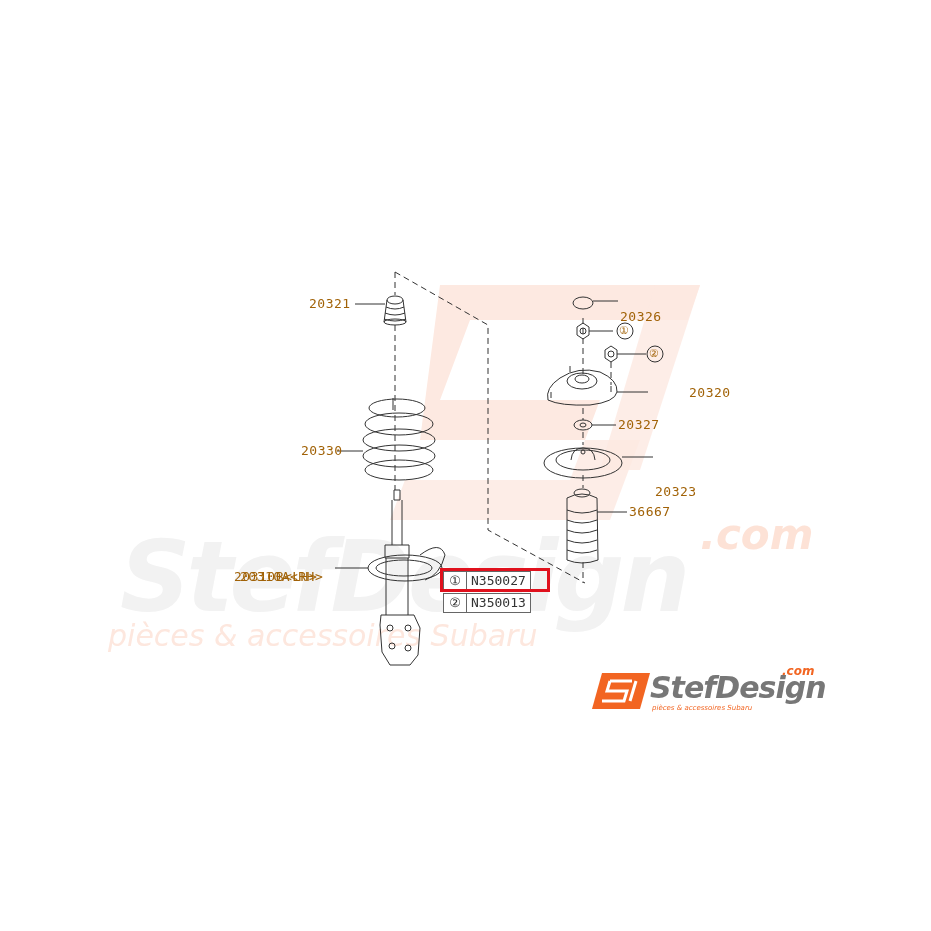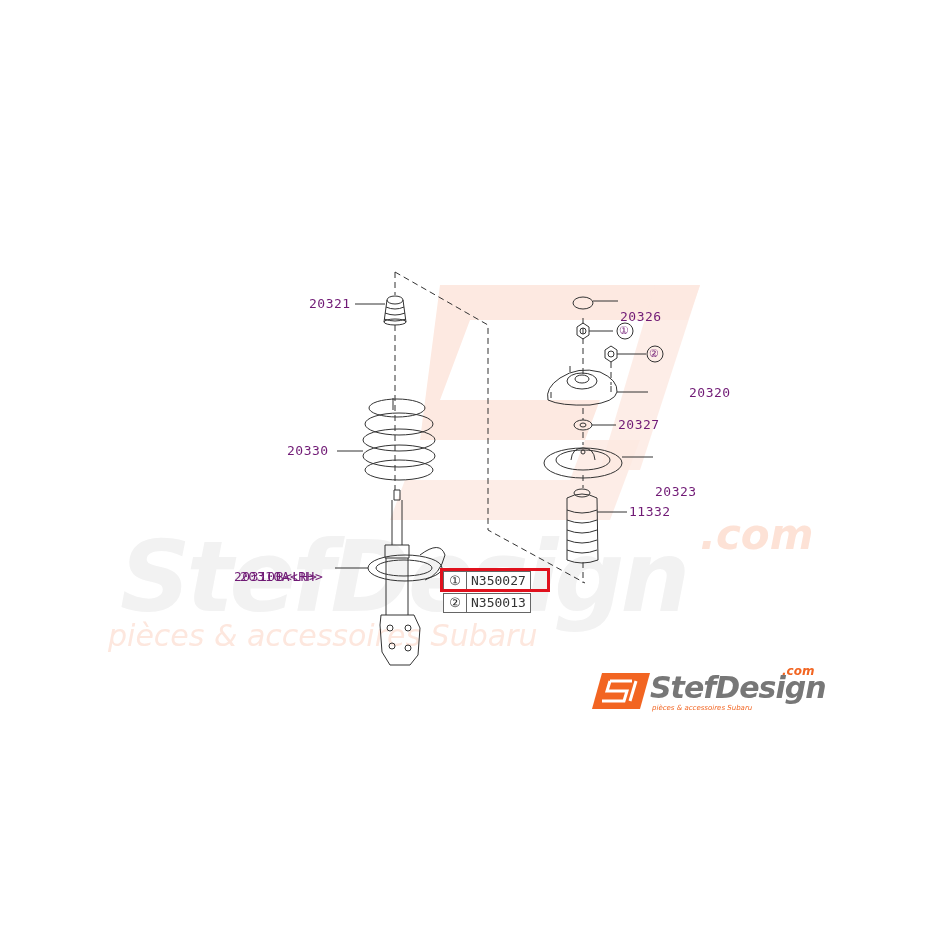--- a/index.html
+++ b/index.html
@@ -1,18 +1,18 @@
 <!DOCTYPE html>
 <html><head>
   <meta charset="utf-8">
   <style>
     html, body { margin: 0; padding: 0; background: #ffffff; }
     body { width: 931px; height: 931px; position: relative; overflow: hidden; font-family: "DejaVu Sans", sans-serif; }
     .canvas { position: absolute; left: 0; top: 0; width: 931px; height: 931px; }
-    .lbl { position: absolute; font-family: "DejaVu Sans Mono", monospace; font-size: 13px; color: #701a75; letter-spacing: 0.5px; line-height: 14px; white-space: nowrap; }
+    .lbl { position: absolute; font-family: "DejaVu Sans Mono", monospace; font-size: 13px; color: #a16207; letter-spacing: 0.5px; line-height: 14px; white-space: nowrap; }
     .wm-big { position: absolute; font-family: "DejaVu Sans", sans-serif; font-style: italic; font-weight: bold; color: #f2f2f2; white-space: nowrap; }
     .wm-sub { position: absolute; font-family: "DejaVu Sans", sans-serif; font-style: italic; color: #fde7de; white-space: nowrap; }
     .legend { position: absolute; left: 443px; top: 571px; }
     .legend-row { display: flex; border: 1px solid #666; background: #fff; height: 18px; align-items: center; font-family: "DejaVu Sans Mono", monospace; font-size: 13px; color: #333; }
     .legend-row + .legend-row { margin-top: 2px; }
     .legend-num { width: 22px; text-align: center; border-right: 1px solid #666; height: 18px; line-height: 18px; }
     .legend-part { padding: 0 4px; line-height: 18px; }
     .highlight { position: absolute; left: 440px; top: 568px; width: 110px; height: 24px; border: 3px solid #e0111d; box-sizing: border-box; }
     .logo { position: absolute; left: 592px; top: 668px; width: 255px; height: 50px; }
     .logo-text { position: absolute; left: 58px; top: 2px; font-family: "DejaVu Sans", sans-serif; font-style: italic; font-weight: bold; font-size: 30px; color: #777; letter-spacing: -1px; }
@@ -126,30 +126,30 @@
       <path d="M592 425 L616 425"></path>
       <path d="M622 457 L653 457"></path>
       <path d="M597 512 L627 512"></path>
     </g>
 
     <circle cx="625" cy="331" r="8"></circle>
     <circle cx="655" cy="354" r="8"></circle>
   </svg>
 
   <div class="lbl" style="left:309px;top:297px;">20321</div>
-  <div class="lbl" style="left:287px;top:444px;">20330</div>
+  <div class="lbl" style="left:301px;top:444px;">20330</div>
   <div class="lbl" style="left:240px;top:570px;">20310A&lt;RH&gt;</div>
   <div class="lbl" style="left:234px;top:570px;">20310B&lt;LH&gt;</div>
   <div class="lbl" style="left:620px;top:310px;">20326</div>
   <div class="lbl" style="left:619px;top:324px;font-size:11px;">①</div>
   <div class="lbl" style="left:649px;top:347px;font-size:11px;">②</div>
   <div class="lbl" style="left:689px;top:386px;">20320</div>
   <div class="lbl" style="left:618px;top:418px;">20327</div>
   <div class="lbl" style="left:655px;top:450px;margin-top:35px;">20323</div>
-  <div class="lbl" style="left:629px;top:505px;">11332</div>
+  <div class="lbl" style="left:629px;top:505px;">36667</div>
 
   <div class="legend">
     <div class="legend-row">
       <span class="legend-num">①</span>
       <span class="legend-part">N350027</span>
     </div>
     <div class="legend-row">
       <span class="legend-num">②</span>
       <span class="legend-part">N350013</span>
     </div>

